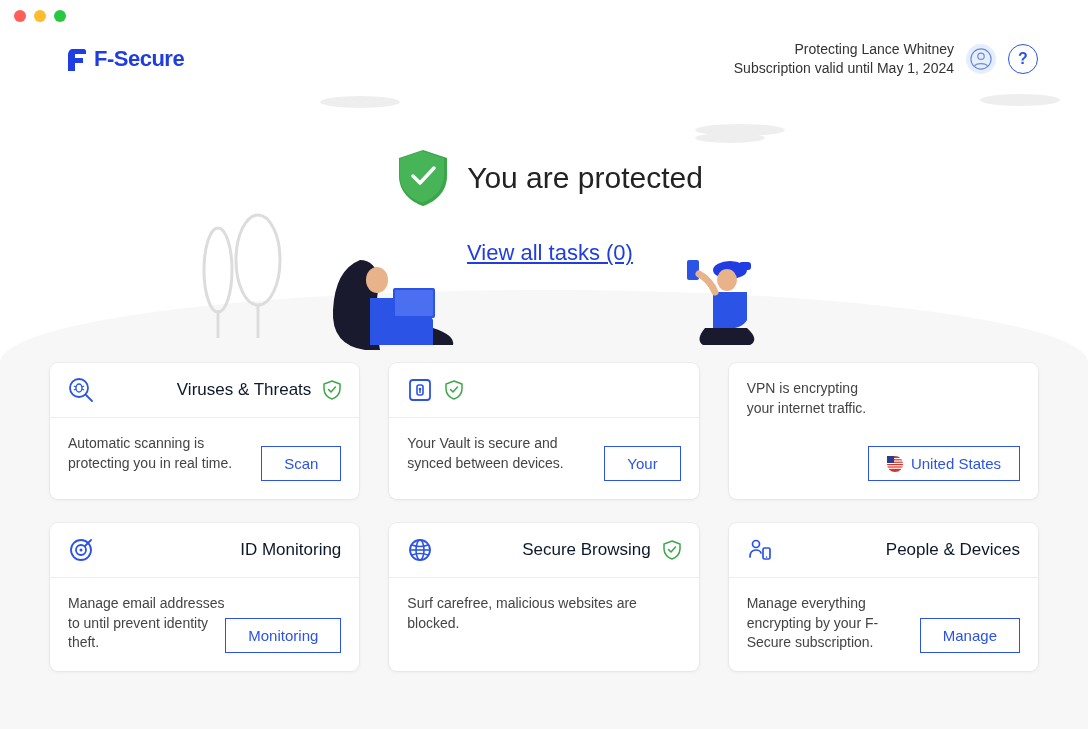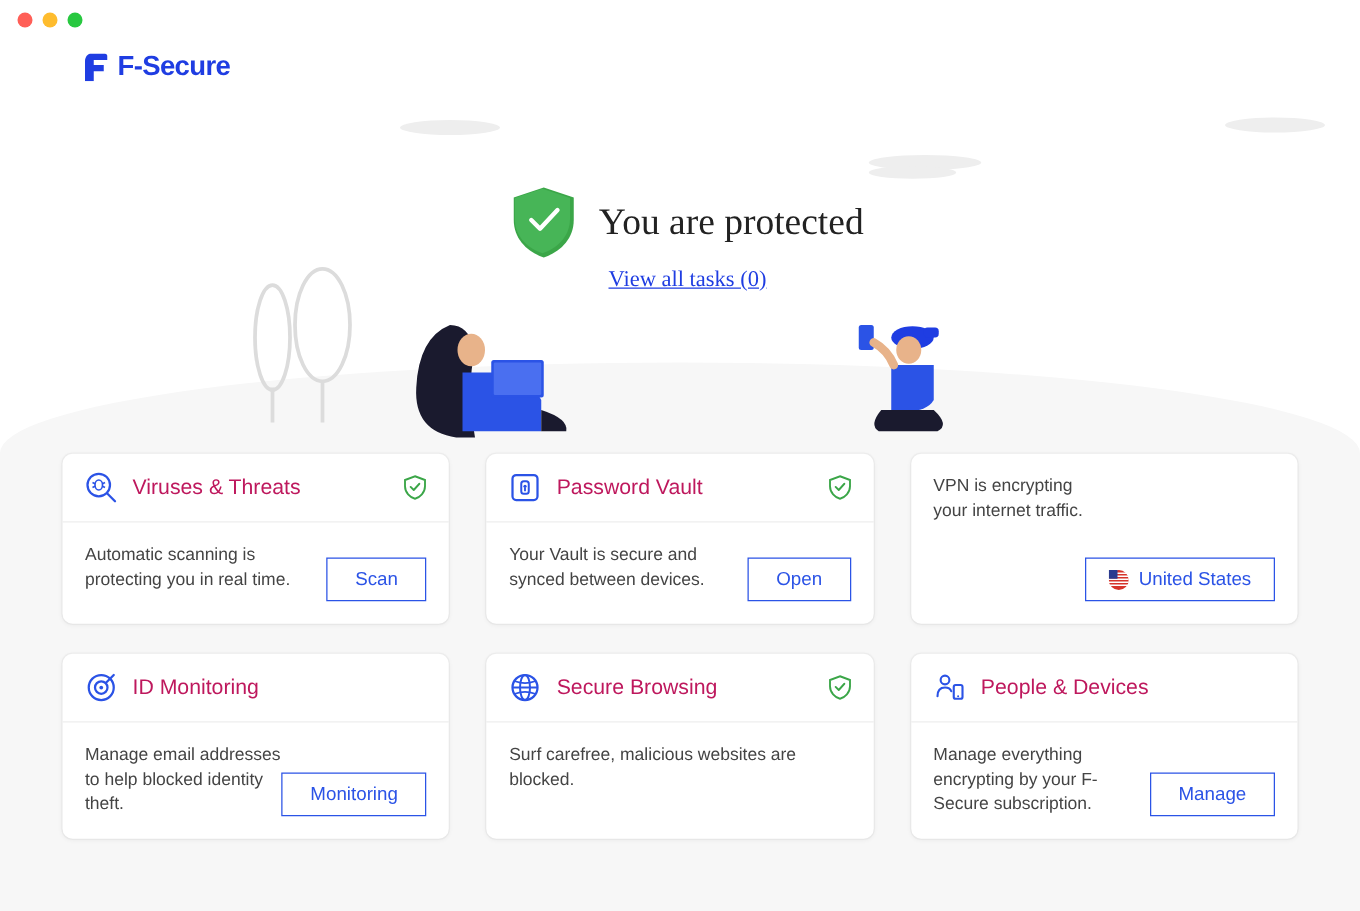--- a/index.html
+++ b/index.html
@@ -16,37 +16,37 @@
     .logo-icon { width: 20px; height: 24px; }
     .logo-text { font-size: 22px; font-weight: 700; color: #1f3de2; letter-spacing: -0.5px; }
     .header-right { display: flex; align-items: center; gap: 12px; }
     .status-text { text-align: right; font-size: 14px; color: #333; line-height: 1.35; }
     .avatar-btn, .help-btn { width: 30px; height: 30px; border-radius: 50%; display: flex; align-items: center; justify-content: center; cursor: pointer; }
     .avatar-btn { background: #e6eefc; }
     .help-btn { border: 1.5px solid #2b53e6; color: #2b53e6; font-size: 16px; font-weight: 600; }
     
     .clouds { position:absolute; top: 90px; left:0; right:0; height:60px; pointer-events:none; }
     
-    .hero { position: absolute; top: 148px; left: 12px; right: 0; text-align: center; z-index:5;font-family:Liberation Serif, serif; }
+    .hero { position: absolute; top: 148px; left: 12px; right: 0; text-align: center; z-index:5; }
     .hero-row { display: inline-flex; align-items: center; gap: 18px; }
     .shield-big { width: 52px; height: 60px; }
     .hero-title { font-size: 30px; font-weight: 400; color: #222; }
-    .tasks-link { display:block; font-size: 18px; color: #1f3de2; text-decoration: underline; cursor: pointer; }
+    .tasks-link { display:block; margin-top: 28px; font-size: 22px; color: #1f3de2; text-decoration: underline; cursor: pointer; }
     
     .ground { position:absolute; top:290px; left:0; right:0; bottom:0; background:#f7f7f7; border-top-left-radius: 900px 120px; border-top-right-radius: 900px 120px; }
     
     .illus-left { position:absolute; top:250px; left:325px; width:140px; height:110px; z-index:4; }
     .illus-right { position:absolute; top:250px; left:675px; width:100px; height:100px; z-index:4; }
     .trees { position:absolute; top:210px; left:190px; width:120px; height:120px; z-index:3; }
 
     .cards { position: absolute; top: 363px; left: 50px; right: 50px; display: grid; grid-template-columns: repeat(3, 1fr); gap: 24px 30px; z-index:6; }
     .card { background: #fff; border-radius: 8px; box-shadow: 0 1px 4px rgba(0,0,0,0.06), 0 0 0 1px rgba(0,0,0,0.03); padding: 0; display: flex; flex-direction: column; }
     .card-head { display: flex; align-items: center; padding: 14px 18px; border-bottom: 1px solid #eee; gap: 12px; }
     .card-icon { width: 26px; height: 26px; color: #2b53e6; flex-shrink:0; }
-    .card-title { font-size: 17px; font-weight: 500; color: #be185d; flex: 1; }
+    .card-title { font-size: 17px; font-weight: 500; color: #0f172a; flex: 1; text-align: right; }
     .card-shield { width: 18px; height: 20px; }
     .card-body { padding: 16px 18px 18px 18px; flex:1; display:flex; flex-direction:row; }
     .card-desc { font-size: 14px; color: #444; line-height: 1.4; flex:1; min-height:40px; }
     .card-action { align-self: flex-end; margin-top: 12px; border: 1.5px solid #2b53e6; color: #2b53e6; background: #fff; border-radius: 0; padding: 8px 22px; font-size: 15px; font-weight: 500; cursor: pointer; display:inline-flex; align-items:center; gap:8px; }
     .vpn-btn { padding: 8px 18px; }
     .flag { width:16px; height:16px; }
   </style>
 </head>
 <body>
 
@@ -56,20 +56,34 @@
   <div class="tl tl-green"></div>
 </div>
 
 <div class="header">
   <div class="logo-wrap">
     <svg class="logo-icon" viewBox="0 0 20 24">
       <path fill="#1f3de2" d="M6 2h12c1 0 2 1 2 2v3H9v4h8v5H9v8H2V8c0-3 2-6 4-6z"></path>
     </svg>
     <span class="logo-text">F-Secure</span>
   </div>
+  <div class="header-right">
+    <div class="status-text">
+      <div>Protecting Lance Whitney</div>
+      <div>Subscription valid until May 1, 2024</div>
+    </div>
+    <div class="avatar-btn">
+      <svg width="22" height="22" viewBox="0 0 24 24">
+        <circle cx="12" cy="12" r="11" fill="none" stroke="#6a8bd8" stroke-width="1.3"></circle>
+        <circle cx="12" cy="9" r="3.5" fill="none" stroke="#6a8bd8" stroke-width="1.3"></circle>
+        <path d="M5 20c1.5-4 12.5-4 14 0" fill="none" stroke="#6a8bd8" stroke-width="1.3"></path>
+      </svg>
+    </div>
+    <div class="help-btn">?</div>
+  </div>
 </div>
 
 <div class="clouds">
   <svg width="100%" height="60">
     <ellipse cx="360" cy="12" rx="40" ry="6" fill="#eeeeee"></ellipse>
     <ellipse cx="740" cy="40" rx="45" ry="6" fill="#eeeeee"></ellipse>
     <ellipse cx="730" cy="48" rx="35" ry="5" fill="#eeeeee"></ellipse>
     <ellipse cx="1020" cy="10" rx="40" ry="6" fill="#eeeeee"></ellipse>
   </svg>
 </div>
@@ -146,29 +160,28 @@
   </div>
 
   <div class="card">
     <div class="card-head">
       <svg class="card-icon" viewBox="0 0 26 26">
         <rect x="3" y="3" width="20" height="20" rx="3" fill="none" stroke="currentColor" stroke-width="1.8"></rect>
         <rect x="10" y="8" width="6" height="10" rx="2" fill="none" stroke="currentColor" stroke-width="1.6"></rect>
         <circle cx="13" cy="12" r="1.3" fill="currentColor"></circle>
         <line x1="13" y1="13" x2="13" y2="16" stroke="currentColor" stroke-width="1.5"></line>
       </svg>
-      <div class="card-title">Password Vault</div>
       <svg class="card-shield" viewBox="0 0 18 20">
         <path d="M9 1 L17 4 V9 C17 14 13 18 9 19 C5 18 1 14 1 9 V4 Z" fill="none" stroke="#3ba648" stroke-width="1.5"></path>
         <path d="M5.5 9.5 L8 12 L12.5 7" stroke="#3ba648" stroke-width="1.5" fill="none" stroke-linecap="round" stroke-linejoin="round"></path>
       </svg>
     </div>
     <div class="card-body">
       <div class="card-desc">Your Vault is secure and synced between devices.</div>
-      <button class="card-action">Open</button>
+      <button class="card-action">Your</button>
     </div>
   </div>
 
   <div class="card">
     <div class="card-body">
       <div class="card-desc">VPN is encrypting your internet traffic.</div>
       <button class="card-action vpn-btn">
         <svg class="flag" viewBox="0 0 16 16">
           <circle cx="8" cy="8" r="8" fill="#d6332a"></circle>
           <rect x="0" y="2" width="16" height="1.2" fill="#fff"></rect>
@@ -190,21 +203,21 @@
     <div class="card-head">
       <svg class="card-icon" viewBox="0 0 26 26">
         <circle cx="13" cy="13" r="10" fill="none" stroke="currentColor" stroke-width="1.8"></circle>
         <circle cx="13" cy="13" r="5" fill="none" stroke="currentColor" stroke-width="1.8"></circle>
         <circle cx="13" cy="13" r="1.5" fill="currentColor"></circle>
         <line x1="17" y1="9" x2="23" y2="3" stroke="currentColor" stroke-width="1.8" stroke-linecap="round"></line>
       </svg>
       <div class="card-title">ID Monitoring</div>
     </div>
     <div class="card-body">
-      <div class="card-desc">Manage email addresses to help blocked identity theft.</div>
+      <div class="card-desc">Manage email addresses to until prevent identity theft.</div>
       <button class="card-action">Monitoring</button>
     </div>
   </div>
 
   <div class="card">
     <div class="card-head">
       <svg class="card-icon" viewBox="0 0 26 26">
         <circle cx="13" cy="13" r="10" fill="none" stroke="currentColor" stroke-width="1.8"></circle>
         <ellipse cx="13" cy="13" rx="4" ry="10" fill="none" stroke="currentColor" stroke-width="1.6"></ellipse>
         <line x1="3" y1="13" x2="23" y2="13" stroke="currentColor" stroke-width="1.6"></line>

